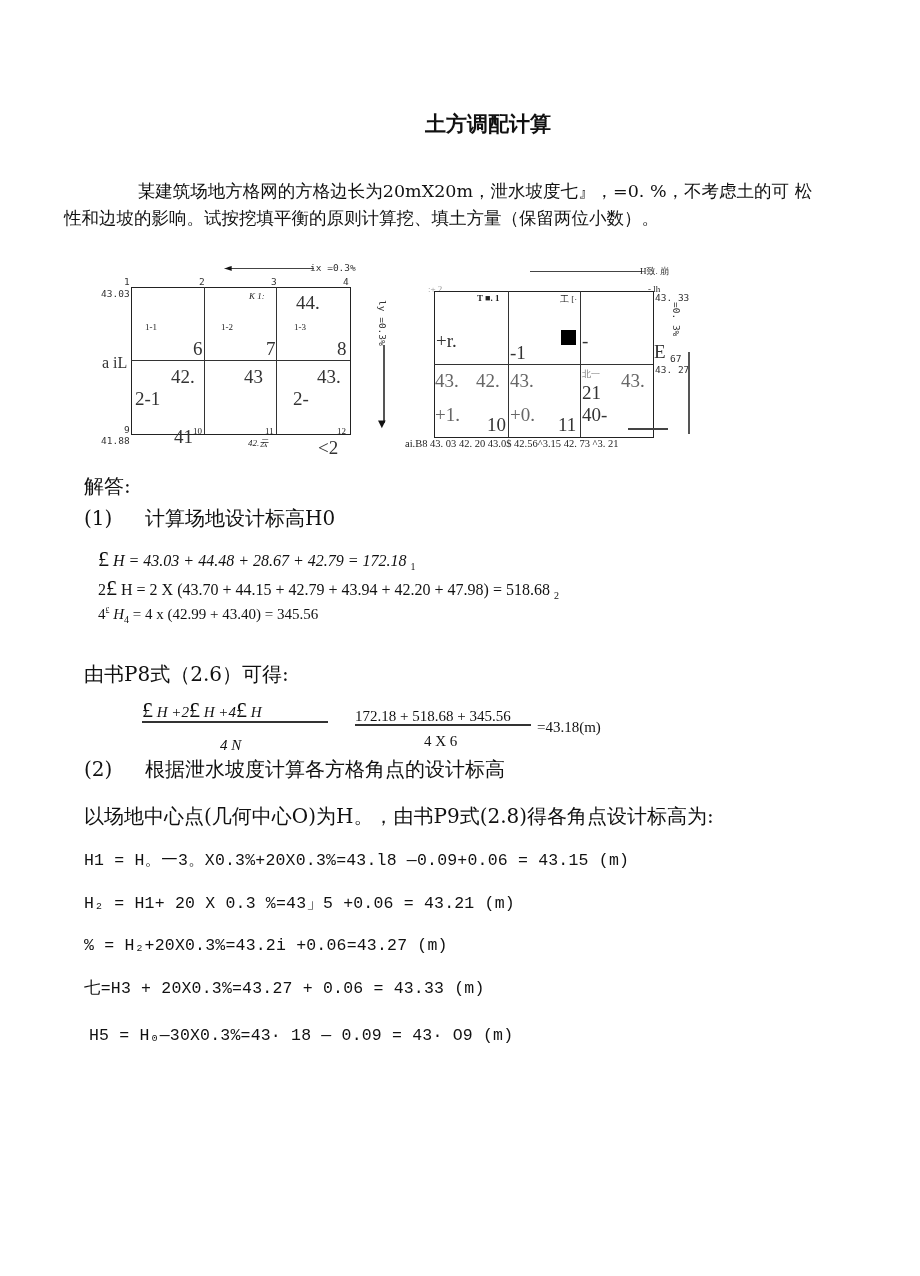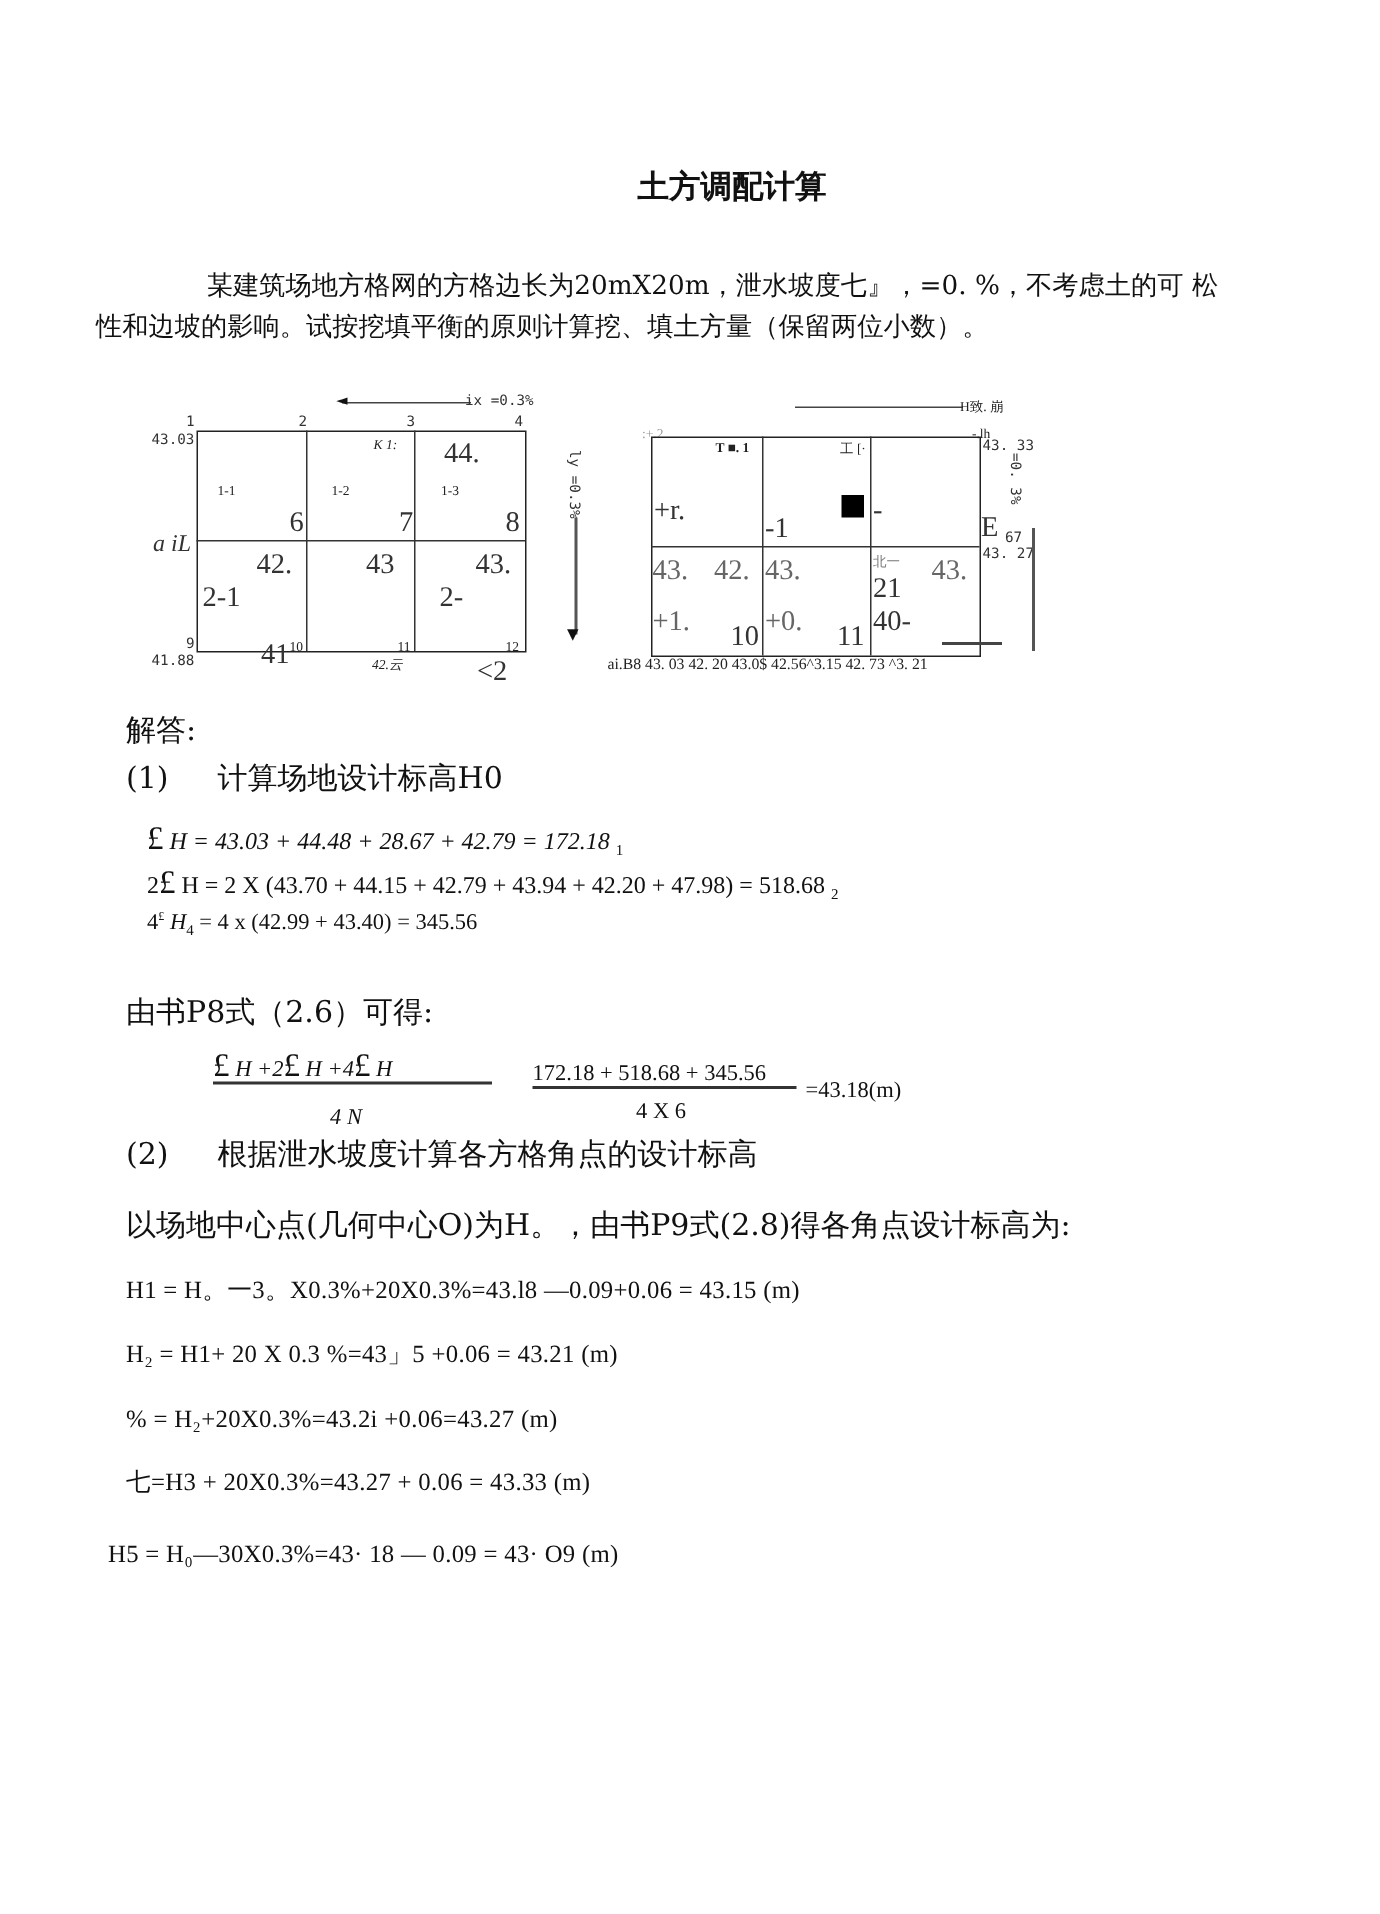--- a/index.html
+++ b/index.html
@@ -10,21 +10,21 @@
            font-family: "DejaVu Sans", sans-serif; }
   .para { left: 64px; width: 800px; font-size: 17.5px; line-height: 27px;
           font-family: "DejaVu Serif", serif; }
   .para p { margin: 0; }
   .para .indent { text-indent: 22px; text-align: center; }
   .cn { font-size: 20px; }
   .eq { font-family: "Liberation Serif", serif; font-size: 16px; }
   .pound { font-size: 22px; font-family: "Liberation Serif", serif; }
   .frac { position: absolute; font-family: "Liberation Serif", serif; font-size: 15px; }
   .fracline { position: absolute; height: 1.5px; background: #333; }
-  .hline { font-family: Liberation Serif, serif; font-size: 16.5px; letter-spacing: 0.2px; }
+  .hline { font-family: Liberation Mono, monospace; font-size: 16.5px; letter-spacing: 0.2px; }
 
   
   .grid { position: absolute; border: 1.4px solid #222; }
   .vline { position: absolute; width: 1.2px; background: #333; }
   .hl { position: absolute; height: 1.2px; background: #333; }
   .dlabel { position: absolute; font-family: "DejaVu Sans Mono", monospace; font-size: 9.5px; color: #333; white-space: nowrap; }
   .dbig { position: absolute; font-family: "Liberation Serif", serif; font-size: 19px; color: #333; white-space: nowrap; }
   .dsmall { position: absolute; font-family: "Liberation Serif", serif; font-size: 9px; color: #222; white-space: nowrap; }
   .faint { color: #999; }
   .arrow-h { position: absolute; height: 1px; background: #444; }
@@ -57,21 +57,21 @@
   <div class="dlabel" style="left:101px; top:288px;">43.03</div>
 
   <div class="dsmall" style="left:249px; top:291px; font-style:italic;">K 1:</div>
   <div class="dbig" style="left:296px; top:292px;">44.</div>
   <div class="dsmall" style="left:145px; top:322px;">1-1</div>
   <div class="dsmall" style="left:221px; top:322px;">1-2</div>
   <div class="dsmall" style="left:294px; top:322px;">1-3</div>
   <div class="dbig" style="left:193px; top:338px;">6</div>
   <div class="dbig" style="left:266px; top:338px;">7</div>
   <div class="dbig" style="left:337px; top:338px;">8</div>
-  <div class="dbig" style="left:102px; top:354px; font-style:italic; font-size:16px;text-align:right;">a iL</div>
+  <div class="dbig" style="left:102px; top:354px; font-size:16px;text-align:right;">a iL</div>
 
   <div class="dbig" style="left:171px; top:366px;">42.</div>
   <div class="dbig" style="left:244px; top:366px;">43</div>
   <div class="dbig" style="left:317px; top:366px;">43.</div>
   <div class="dbig" style="left:135px; top:388px;">2-1</div>
   <div class="dbig" style="left:293px; top:388px;">2-</div>
 
   <div class="dlabel" style="left:124px; top:424px;">9</div>
   <div class="dsmall" style="left:193px; top:426px;">10</div>
   <div class="dsmall" style="left:265px; top:426px;">11</div>
@@ -176,13 +176,13 @@
   <span style="display:inline-block; width:20px;"></span>
   <span>根据泄水坡度计算各方格角点的设计标高</span>
 </div>
 
 <div class="abs cn" style="left:84px; top:803px;">以场地中心点(几何中心O)为H。，由书P9式(2.8)得各角点设计标高为:</div>
 
 <div class="abs hline" style="left:84px; top:849px;">H1  =  H。一3。X0.3%+20X0.3%=43.l8 —0.09+0.06 =  43.15 (m)</div>
 <div class="abs hline" style="left:84px; top:892px;">H₂ =  H1+  20 X  0.3 %=43」5 +0.06 =  43.21 (m)</div>
 <div class="abs hline" style="left:84px; top:936px;">%  =  H₂+20X0.3%=43.2i +0.06=43.27 (m)</div>
 <div class="abs hline" style="left:84px; top:977px;">七=H3  +  20X0.3%=43.27 +  0.06 =  43.33 (m)</div>
-<div class="abs hline" style="left:72px; top:1026px;">H5  =  H₀—30X0.3%=43·  18 —  0.09 =  43·  O9 (m)</div>
+<div class="abs hline" style="left:89px; top:1026px;">H5  =  H₀—30X0.3%=43·  18 —  0.09 =  43·  O9 (m)</div>
 
 </body></html>

